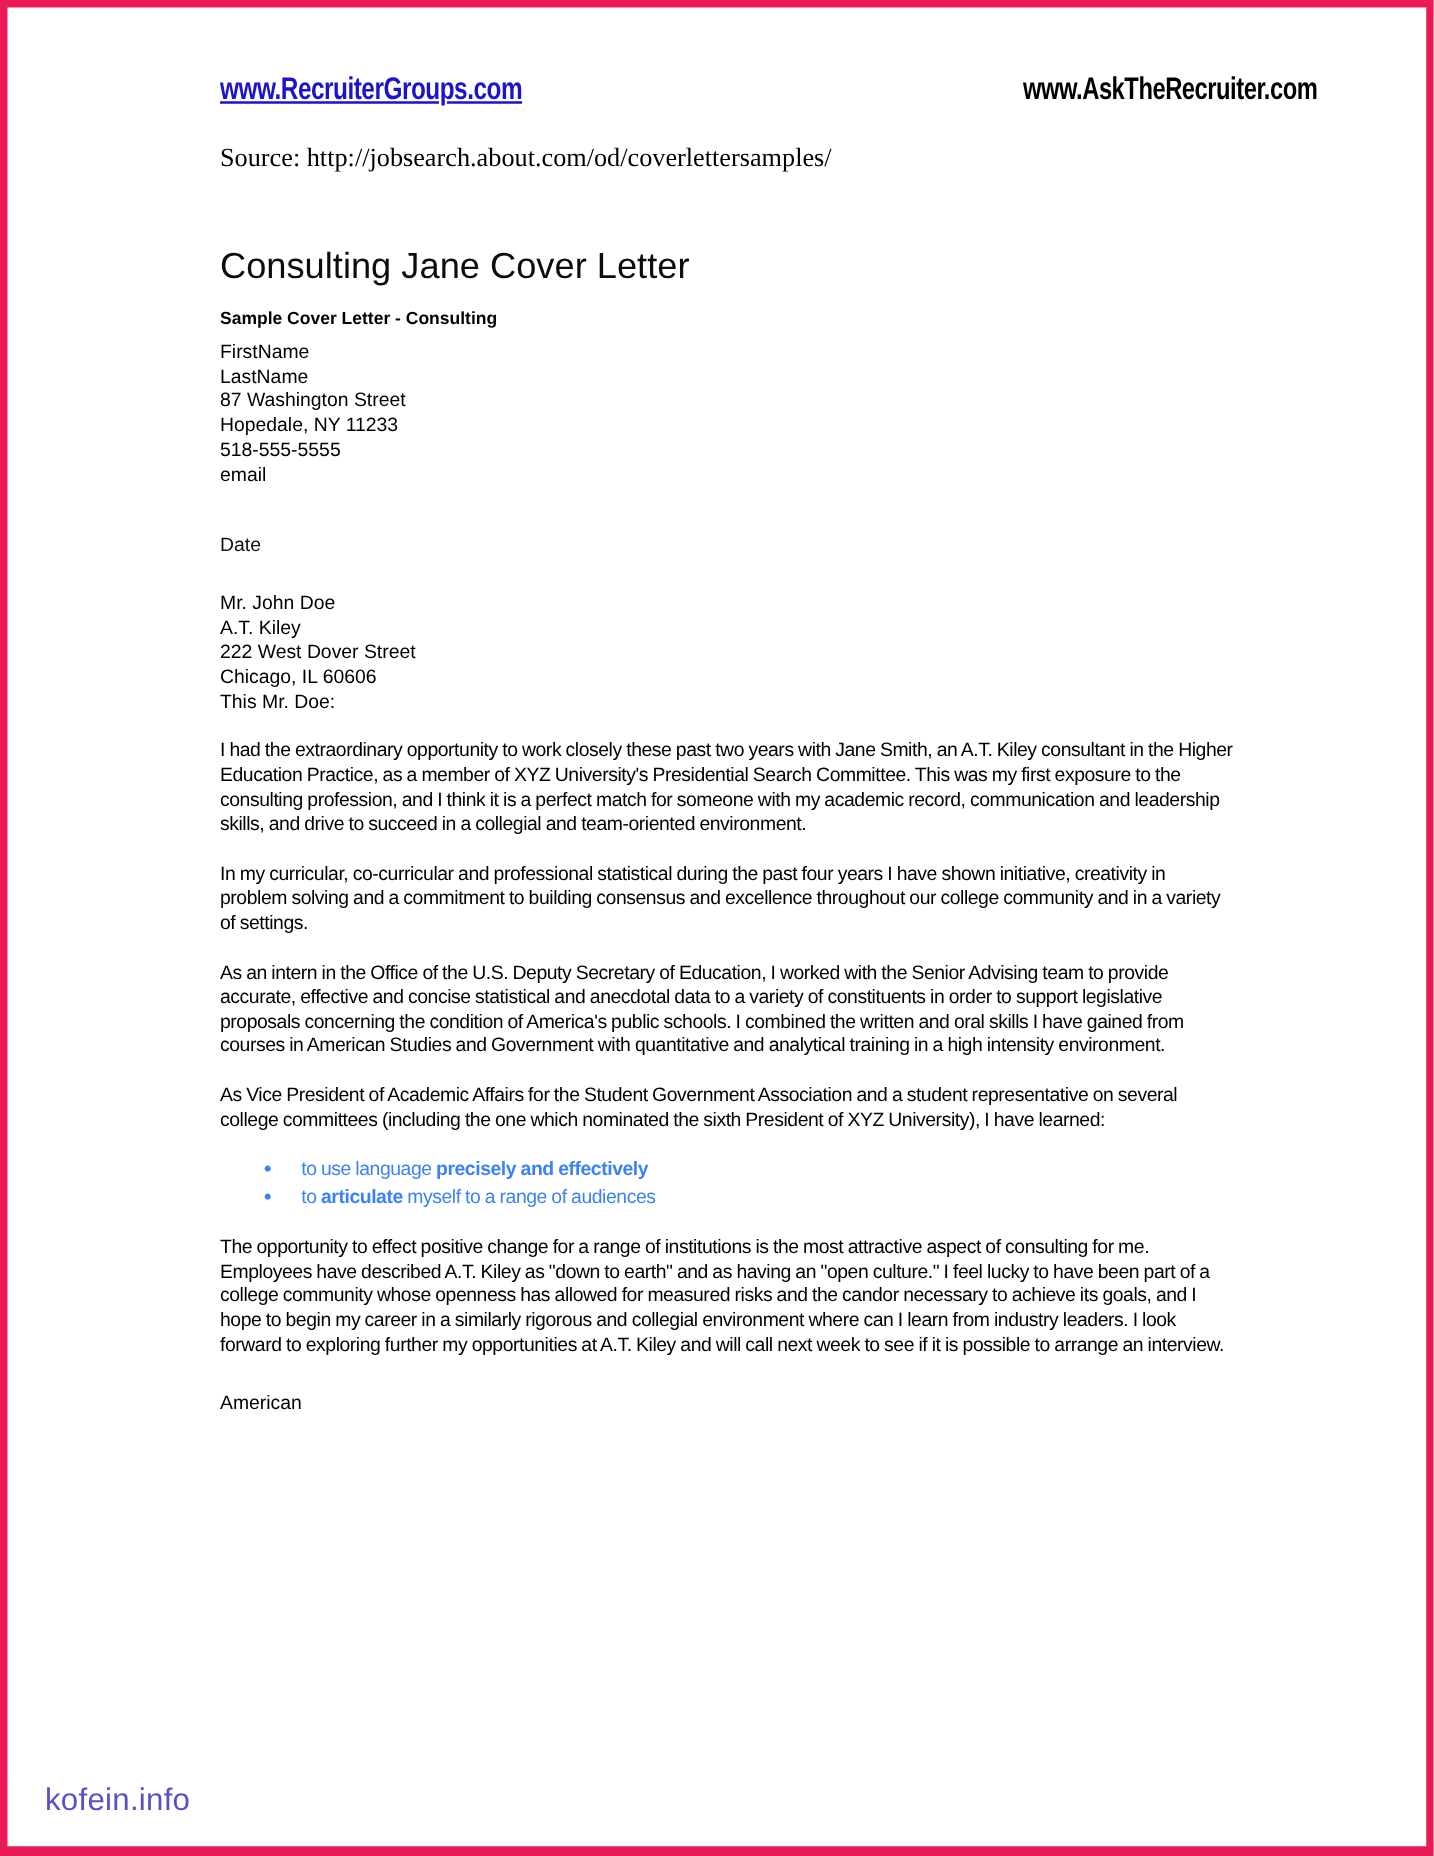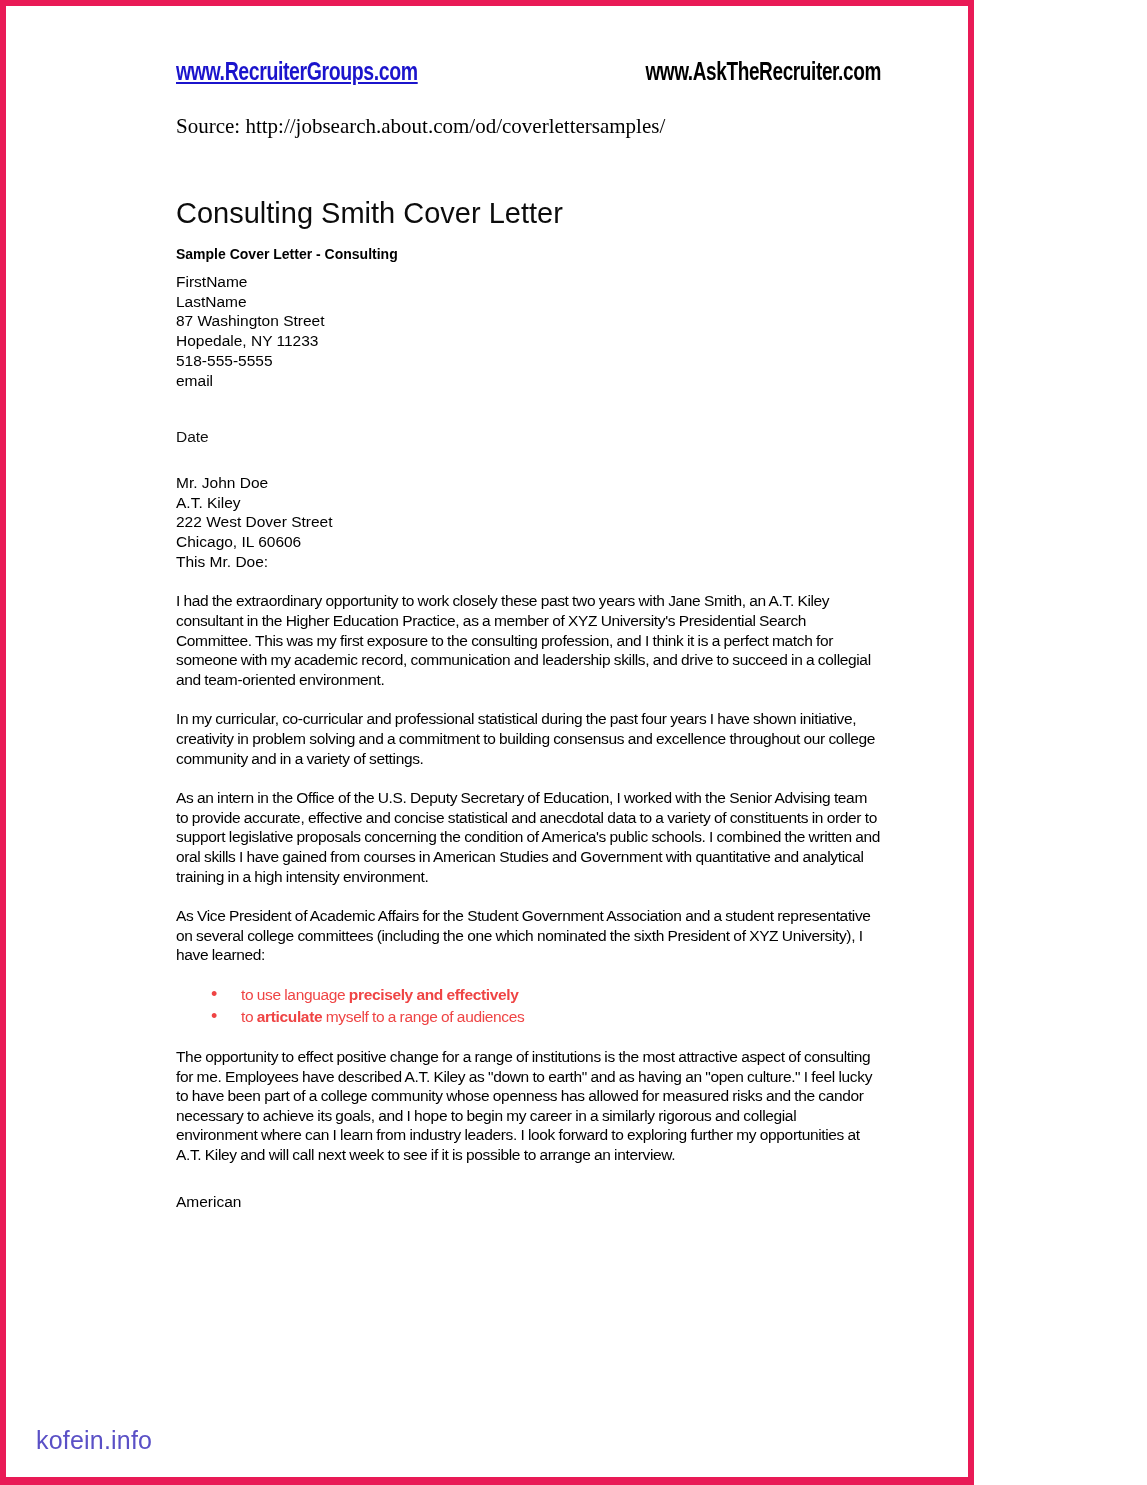--- a/index.html
+++ b/index.html
@@ -8,21 +8,21 @@
     --link-blue:#1b14cc;
     --header-black:#000000;
     --watermark-color:#5a50c6;
     --ink:#111111;
   }
   *{box-sizing:border-box;margin:0;padding:0;}
   html,body{background:#fff;}
   body{width:1147px;height:1485px;font-family:"Liberation Sans",sans-serif;color:var(--ink);}
   .page{
     position:relative;
-    width:974px;height:1485px;
+    width:1147px;height:1485px;
     background:var(--page-bg);
     border:6px solid var(--border-color);
     border-bottom-width:8px;
     padding:50px 87px 0 170px;
     overflow:hidden;
   }
   
   .header-row{
     display:flex;justify-content:space-between;align-items:flex-start;
     width:100%;height:34px;
@@ -72,21 +72,21 @@
   .bullets{
     list-style:none;
     margin:20px 0 0 35px;
     max-width:745px;
   }
   .bullets li{
     position:relative;
     padding-left:30px;
     font-size:15.5px;line-height:20px;
     letter-spacing:-0.35px;word-spacing:-0.4px;
-    margin-bottom:2px;color:#ef4444;
+    margin-bottom:2px;color:#3b82f6;
   }
   .bullets li::before{
     content:"\2022";
     position:absolute;left:0;top:-1px;
     font-size:18px;
   }
   .signature-line{margin-top:28px;font-size:15.5px;color:#000;}
   .watermark{
     position:absolute;left:30px;bottom:22px;
     font-size:25px;color:var(--watermark-color);
@@ -100,21 +100,21 @@
 
   <div class="header-row">
     <a class="hdr hdr-left">www.RecruiterGroups.com</a>
     <span class="hdr hdr-right">www.AskTheRecruiter.com</span>
   </div>
 
   <div class="source-line">Source: http://jobsearch.about.com/od/coverlettersamples/</div>
 
   <div class="letter-body">
 
-    <h1 class="doc-title">Consulting Smith Cover Letter</h1>
+    <h1 class="doc-title">Consulting Jane Cover Letter</h1>
 
     <h2 class="doc-subtitle">Sample Cover Letter - Consulting</h2>
 
     <div class="addr-block sender-block">
         <div>FirstName</div>
         <div>LastName</div>
         <div>87 Washington Street</div>
         <div>Hopedale, NY 11233</div>
         <div>518-555-5555</div>
         <div>email</div>

